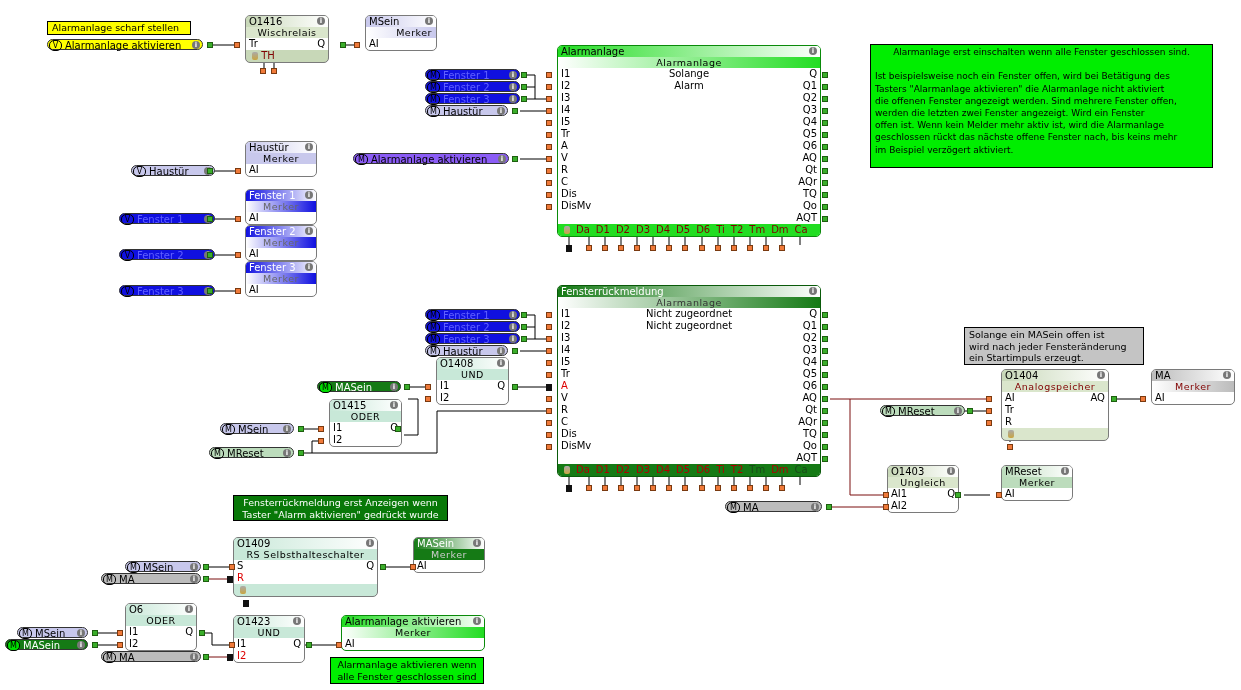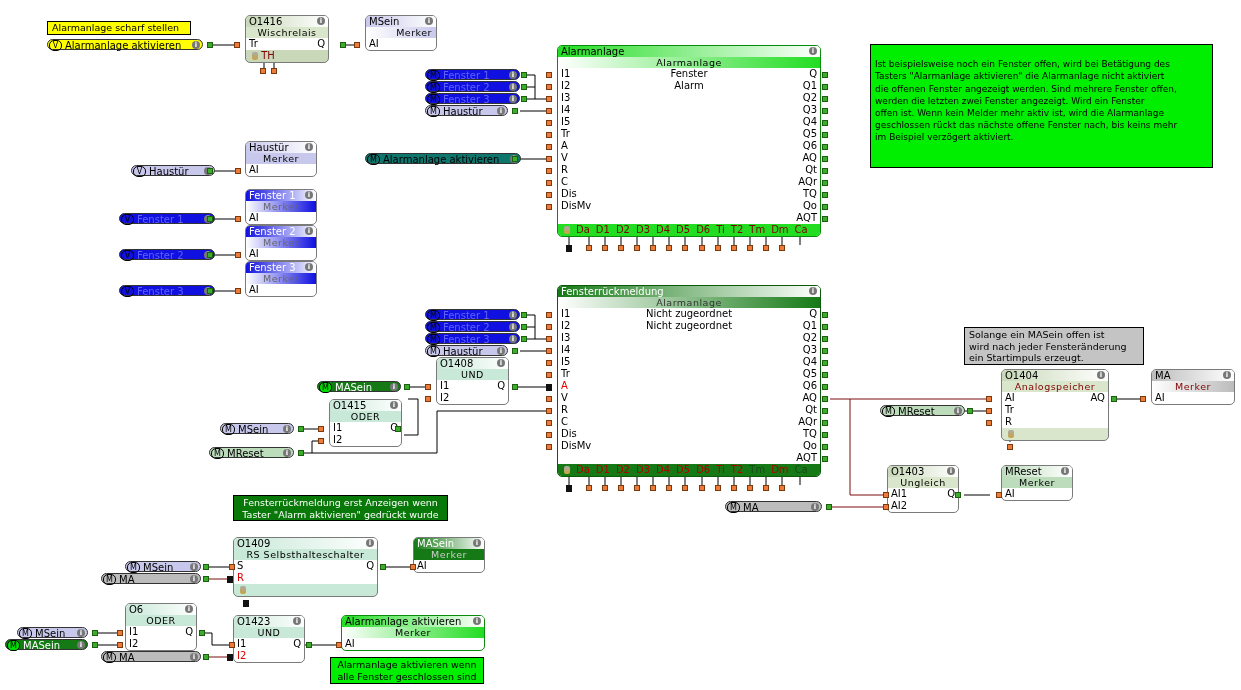--- a/index.html
+++ b/index.html
@@ -100,20 +100,21 @@
       <line x1="734" x2="734" y1="477" y2="485"></line>
       <line x1="750" x2="750" y1="477" y2="485"></line>
       <line x1="766" x2="766" y1="477" y2="485"></line>
       <line x1="782" x2="782" y1="477" y2="485"></line>
       <line x1="800" x2="800" y1="477" y2="485"></line>
     </g>
 </svg>
 
 <div class="note" style="left:47px;top:21px;width:144px;height:14px;background:#ffff00;line-height:11px;padding:0 4px;">Alarmanlage scharf stellen</div>
 <div class="note" style="left:870px;top:44px;width:343px;height:124px;background:#00ee00;font-size:9px;line-height:12.2px;" id="note-main">
+    <div style="text-align: center;">Alarmanlage erst einschalten wenn alle Fenster geschlossen sind.</div>
     <div>&nbsp;</div>
     <div>Ist beispielsweise noch ein Fenster offen, wird bei Betätigung des</div>
     <div>Tasters "Alarmanlage aktivieren" die Alarmanlage nicht aktiviert</div>
     <div>die offenen Fenster angezeigt werden. Sind mehrere Fenster offen,</div>
     <div>werden die letzten zwei Fenster angezeigt. Wird ein Fenster</div>
     <div>offen ist. Wenn kein Melder mehr aktiv ist, wird die Alarmanlage</div>
     <div>geschlossen rückt das nächste offene Fenster nach, bis keins mehr</div>
     <div>im Beispiel verzögert aktiviert.</div>
   </div>
 <div class="note" style="left:964px;top:327px;width:180px;height:38px;background:#c4c4c4;font-size:9.5px;line-height:11.5px;" id="note-start">
@@ -143,21 +144,21 @@
   <span class="tag" style="color:#000;">V</span><span>Fenster 2</span><span class="info">i</span>
 </div>
 <div class="pill" style="left:119px;top:285px;width:96px;background:#1010e0;color:#6060ff;">
   <span class="tag" style="color:#000;">V</span><span>Fenster 3</span><span class="info">i</span>
 </div>
 
 <div class="pill" style="left:425px;top:69px;width:95px;background:#1010e0;color:#6060ff;"><span class="tag" style="color:#000;">M</span><span>Fenster 1</span><span class="info">i</span></div>
 <div class="pill" style="left:425px;top:81px;width:95px;background:#1010e0;color:#6060ff;"><span class="tag" style="color:#000;">M</span><span>Fenster 2</span><span class="info">i</span></div>
 <div class="pill" style="left:425px;top:93px;width:95px;background:#1010e0;color:#6060ff;"><span class="tag" style="color:#000;">M</span><span>Fenster 3</span><span class="info">i</span></div>
 <div class="pill" style="left:425px;top:105px;width:83px;background:#c8c8ec;"><span class="tag">M</span><span>Haustür</span><span class="info">i</span></div>
-<div class="pill" style="left:353px;top:153px;width:156px;background:#0f766e;margin-left:12px;"><span class="tag">M</span><span>Alarmanlage aktivieren</span><span class="info">i</span></div>
+<div class="pill" style="left:353px;top:153px;width:156px;background:#8b5cf6;"><span class="tag">M</span><span>Alarmanlage aktivieren</span><span class="info">i</span></div>
 
 <div class="pill" style="left:425px;top:309px;width:95px;background:#1010e0;color:#6060ff;"><span class="tag" style="color:#000;">M</span><span>Fenster 1</span><span class="info">i</span></div>
 <div class="pill" style="left:425px;top:321px;width:95px;background:#1010e0;color:#6060ff;"><span class="tag" style="color:#000;">M</span><span>Fenster 2</span><span class="info">i</span></div>
 <div class="pill" style="left:425px;top:333px;width:95px;background:#1010e0;color:#6060ff;"><span class="tag" style="color:#000;">M</span><span>Fenster 3</span><span class="info">i</span></div>
 <div class="pill" style="left:425px;top:345px;width:83px;background:#c8c8ec;"><span class="tag">M</span><span>Haustür</span><span class="info">i</span></div>
 <div class="pill" style="left:317px;top:381px;width:84px;background:#157a15;color:#fff;"><span class="tag" style="border-color:#000;background:#0d0;color:#000;">M</span><span>MASein</span><span class="info">i</span></div>
 <div class="pill" style="left:220px;top:423px;width:74px;background:#c8c8ec;"><span class="tag">M</span><span>MSein</span><span class="info">i</span></div>
 <div class="pill" style="left:209px;top:447px;width:85px;background:#bcdcbc;"><span class="tag">M</span><span>MReset</span><span class="info">i</span></div>
 <div class="pill" style="left:880px;top:405px;width:85px;background:#bcdcbc;"><span class="tag">M</span><span>MReset</span><span class="info">i</span></div>
 <div class="pill" style="left:725px;top:501px;width:97px;background:#bcbcbc;"><span class="tag">M</span><span>MA</span><span class="info">i</span></div>
@@ -199,21 +200,21 @@
 <div class="blk" style="left:245px;top:261px;width:72px;height:36px;">
   <div class="hd" style="background:linear-gradient(90deg,#1010e0,#fff);color:#fff;"><span>Fenster 3</span><span class="info">i</span></div>
   <div class="sub" style="background:linear-gradient(90deg,#fff,#1010e0);color:#666;">Merker</div>
   <div class="row">AI</div>
 </div>
 
 <div class="blk big" id="blk-alarm" style="left:557px;top:45px;width:264px;height:192px;border-color:#0a8a0a;">
   <div class="hd" style="background:linear-gradient(90deg,#22dd22,#fff);"><span>Alarmanlage</span><span class="info">i</span></div>
   <div class="sub" style="background:linear-gradient(90deg,#fff,#22dd22);">Alarmanlage</div>
   <div class="rows">
-      <div class="row"><span>I1</span><span style="position: absolute; left: 0px; right: 0px; text-align: center;">Fenster</span><span class="r">Q</span></div>
+      <div class="row"><span>I1</span><span style="position: absolute; left: 0px; right: 0px; text-align: center;">Solange</span><span class="r">Q</span></div>
       <div class="row"><span>I2</span><span style="position: absolute; left: 0px; right: 0px; text-align: center;">Alarm</span><span class="r">Q1</span></div>
       <div class="row"><span>I3</span><span class="r">Q2</span></div>
       <div class="row"><span>I4</span><span class="r">Q3</span></div>
       <div class="row"><span>I5</span><span class="r">Q4</span></div>
       <div class="row"><span>Tr</span><span class="r">Q5</span></div>
       <div class="row"><span>A</span><span class="r">Q6</span></div>
       <div class="row"><span>V</span><span class="r">AQ</span></div>
       <div class="row"><span>R</span><span class="r">Qt</span></div>
       <div class="row"><span>C</span><span class="r">AQr</span></div>
       <div class="row"><span>Dis</span><span class="r">TQ</span></div>

